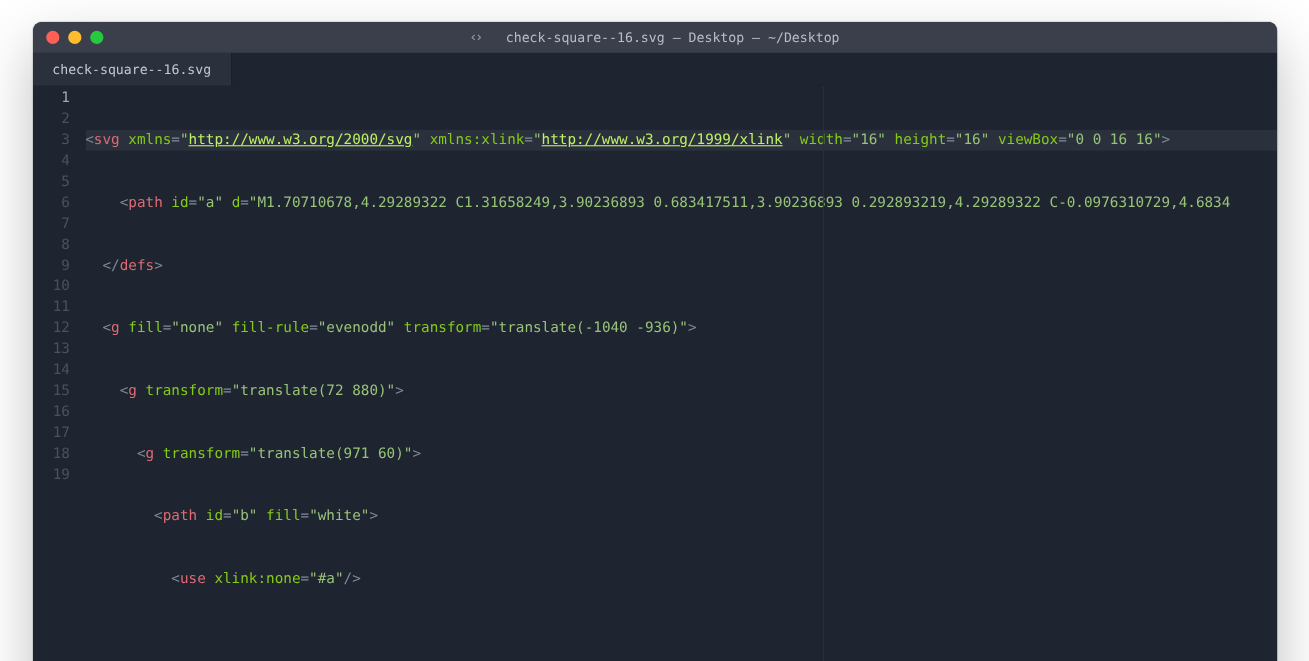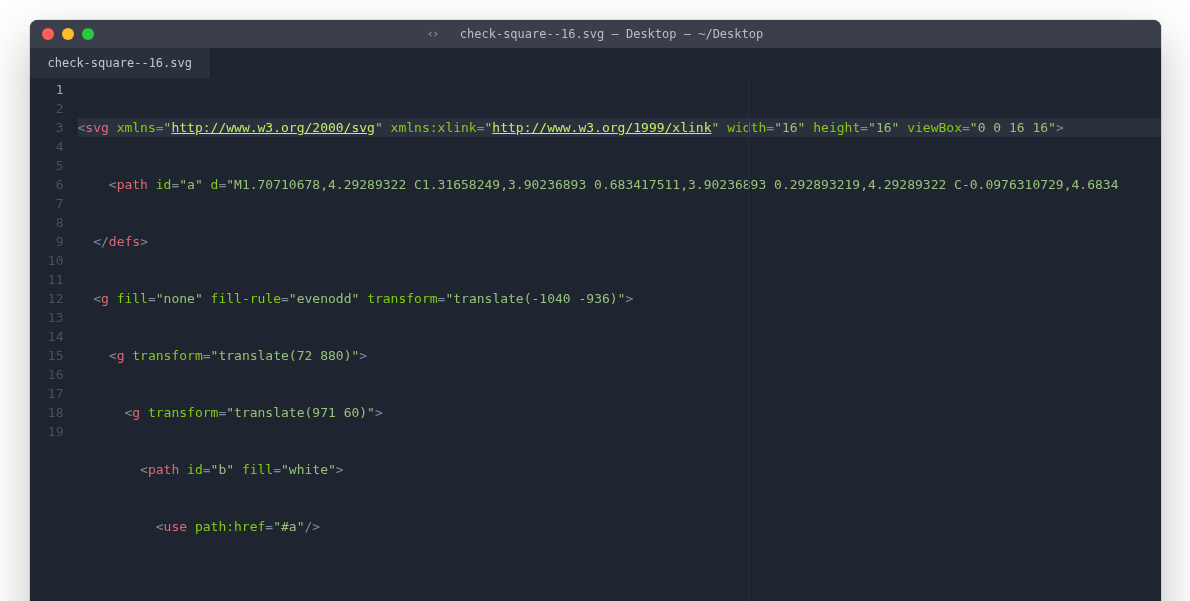--- a/index.html
+++ b/index.html
@@ -153,21 +153,21 @@
       <div class="ln">19</div>
     </div>
     <div class="code">
       <div class="line current"><span class="t-gray">&lt;</span><span class="t-red">svg</span><span class="t-orange"> xmlns</span><span class="t-gray">=</span><span class="t-green">"</span><span class="t-blue">http://www.w3.org/2000/svg</span><span class="t-green">"</span><span class="t-orange"> xmlns:xlink</span><span class="t-gray">=</span><span class="t-green">"</span><span class="t-blue">http://www.w3.org/1999/xlink</span><span class="t-green">"</span><span class="t-orange"> width</span><span class="t-gray">=</span><span class="t-green">"16"</span><span class="t-orange"> height</span><span class="t-gray">=</span><span class="t-green">"16"</span><span class="t-orange"> viewBox</span><span class="t-gray">=</span><span class="t-green">"0 0 16 16"</span><span class="t-gray">&gt;</span></div>
       <div class="line"><span class="t-gray">    &lt;</span><span class="t-red">path</span><span class="t-orange"> id</span><span class="t-gray">=</span><span class="t-green">"a"</span><span class="t-orange"> d</span><span class="t-gray">=</span><span class="t-green">"M1.70710678,4.29289322 C1.31658249,3.90236893 0.683417511,3.90236893 0.292893219,4.29289322 C-0.0976310729,4.6834</span></div>
       <div class="line"><span class="t-gray">  &lt;/</span><span class="t-red">defs</span><span class="t-gray">&gt;</span></div>
       <div class="line"><span class="t-gray">  &lt;</span><span class="t-red">g</span><span class="t-orange"> fill</span><span class="t-gray">=</span><span class="t-green">"none"</span><span class="t-orange"> fill-rule</span><span class="t-gray">=</span><span class="t-green">"evenodd"</span><span class="t-orange"> transform</span><span class="t-gray">=</span><span class="t-green">"translate(-1040 -936)"</span><span class="t-gray">&gt;</span></div>
       <div class="line"><span class="t-gray">    &lt;</span><span class="t-red">g</span><span class="t-orange"> transform</span><span class="t-gray">=</span><span class="t-green">"translate(72 880)"</span><span class="t-gray">&gt;</span></div>
       <div class="line"><span class="t-gray">      &lt;</span><span class="t-red">g</span><span class="t-orange"> transform</span><span class="t-gray">=</span><span class="t-green">"translate(971 60)"</span><span class="t-gray">&gt;</span></div>
       <div class="line"><span class="t-gray">        &lt;</span><span class="t-red">path</span><span class="t-orange"> id</span><span class="t-gray">=</span><span class="t-green">"b"</span><span class="t-orange"> fill</span><span class="t-gray">=</span><span class="t-green">"white"</span><span class="t-gray">&gt;</span></div>
-      <div class="line"><span class="t-gray">          &lt;</span><span class="t-red">use</span><span class="t-orange"> path:href</span><span class="t-gray">=</span><span class="t-green">"#a"</span><span class="t-gray">/&gt;</span></div>
+      <div class="line"><span class="t-gray">          &lt;</span><span class="t-red">use</span><span class="t-orange"> xlink:none</span><span class="t-gray">=</span><span class="t-green">"#a"</span><span class="t-gray">/&gt;</span></div>
       
       
       
       
       
       
       
       
       
       

